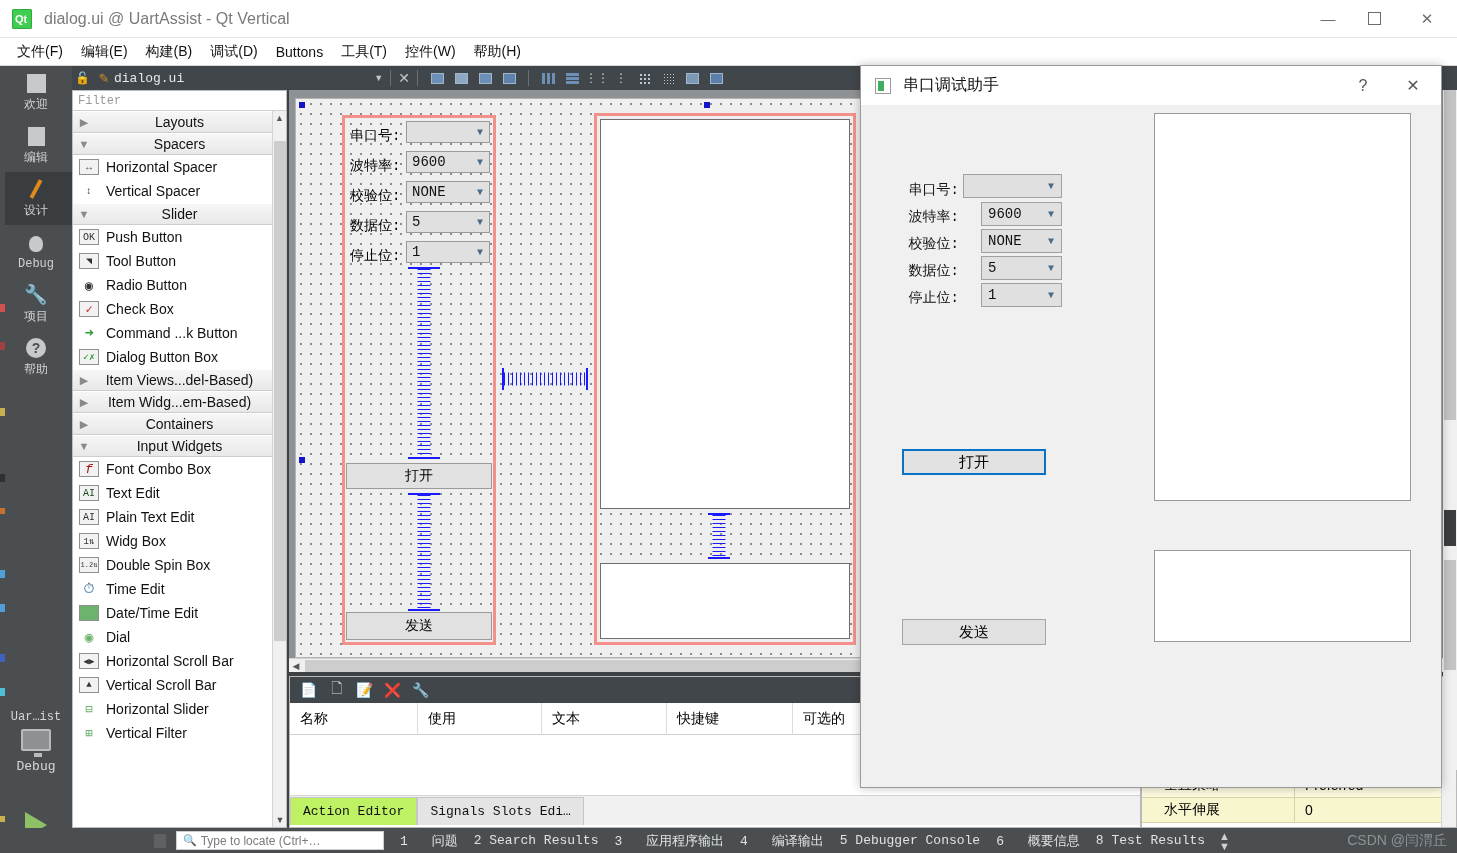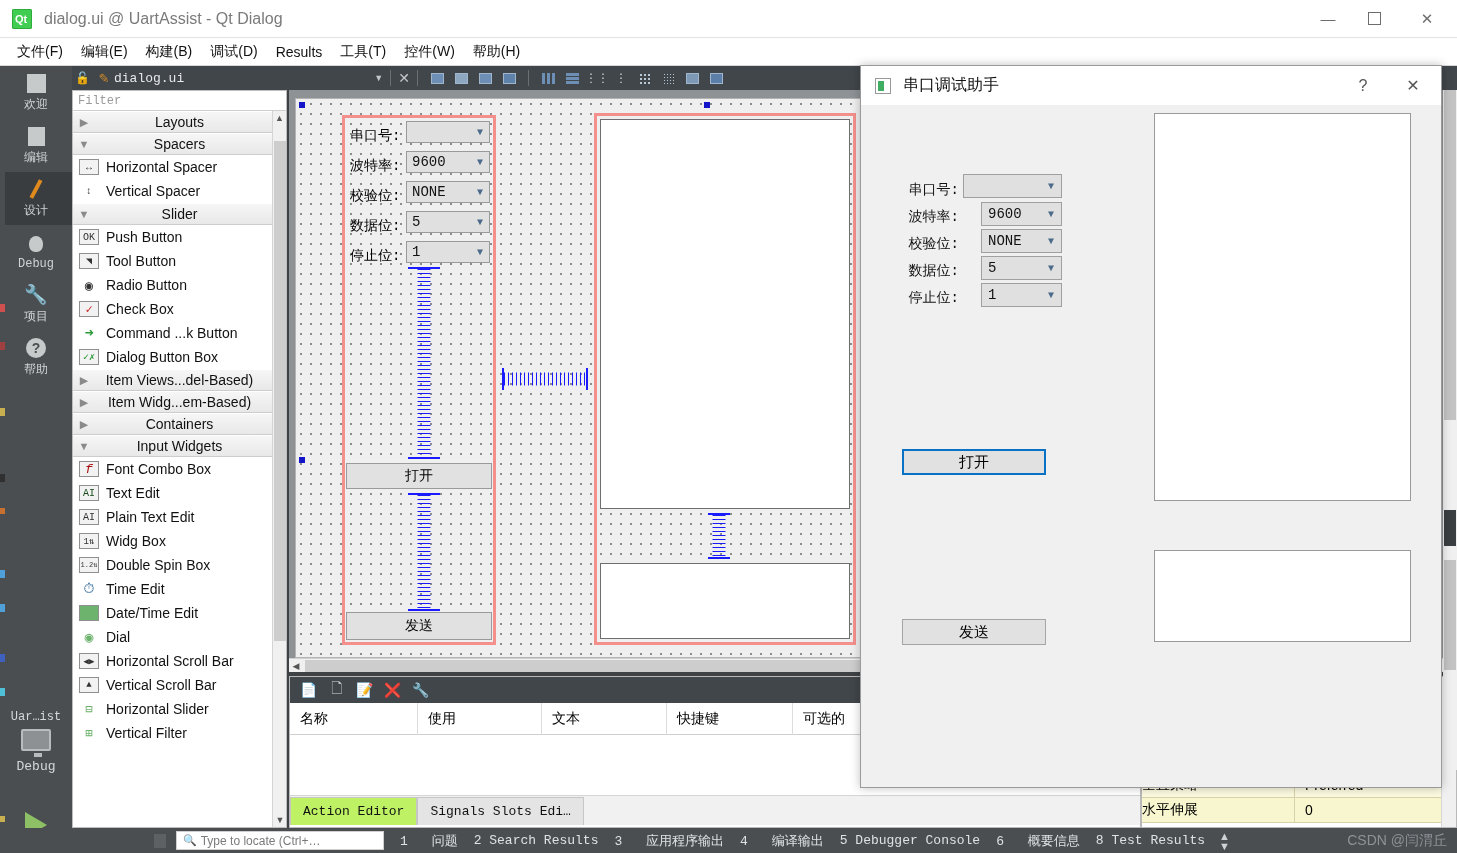--- a/index.html
+++ b/index.html
@@ -104,21 +104,21 @@
   #acthdr{height:32px;border-bottom:1px solid #cfcfcf;display:flex;align-items:center;background:#fff;}
   #acthdr .th{border-right:1px solid #dcdcdc;height:32px;display:flex;align-items:center;padding-left:10px;font-size:14px;color:#000;}
   #actbody{height:60px;background:#fff;}
   #acttabs{height:30px;border-top:1px solid #d5d5d5;display:flex;align-items:flex-end;background:#f1f1f1;}
   #acttabs .tab{height:28px;display:flex;align-items:center;padding:0 12px;font-family:"Liberation Mono",monospace;font-size:13px;color:#111;border:1px solid #c6c6c6;border-bottom:none;background:#e4e4e4;}
   #acttabs .tab.sel{background:#bef264;}
 
   
   #propfrag{position:absolute;left:1141px;top:676px;width:316px;height:152px;background:#fff;border:1px solid #b9b9b9;overflow:hidden;}
   .prow{display:flex;height:25px;align-items:center;border-bottom:1px solid #d8d2a8;}
-  .prow .pk{width:152px;padding-left:0;font-size:14px;color:#000;}
+  .prow .pk{width:152px;padding-left:22px;font-size:14px;color:#000;}
   .prow .pv{flex:1;padding-left:10px;font-size:14px;color:#000;border-left:1px solid #d8d2a8;height:25px;display:flex;align-items:center;}
   .prow.y{background:#f8f6cf;}
   .prow.y2{background:#fbf9de;}
   #propfrag .scr{position:absolute;right:0;top:0;width:15px;height:152px;background:#f0f0f0;border-left:1px solid #d5d5d5;}
   #propfrag .scr .dn{position:absolute;bottom:84px;left:0;width:15px;text-align:center;font-size:10px;color:#555;}
 
   
   #dlg{position:absolute;left:860px;top:65px;width:582px;height:723px;background:#f0f0f0;border:1px solid #9a9a9a;box-shadow:0 0 9px rgba(0,0,0,.25);}
   #dlgtitle{height:40px;background:#fff;display:flex;align-items:center;border-bottom:1px solid #eee;}
   #dlgtitle .di{width:16px;height:16px;margin-left:14px;background:#fff;border:1px solid #9a9a9a;position:relative;}
@@ -146,36 +146,36 @@
   #statusbar .oi b{font-weight:normal;}
   #statusbar .updown{margin-left:14px;font-size:11px;line-height:10px;color:#cfd2d3;}
   #csdn{position:absolute;right:10px;top:832px;font-size:14px;color:#8d9295;}
   .cn{font-family:"Liberation Sans",sans-serif;padding-left:16px;}
 </style>
 </head>
 <body>
 
 <div id="titlebar">
   <div class="qticon"></div>
-  <div class="ttl">dialog.ui @ UartAssist - Qt Dialog</div>
+  <div class="ttl">dialog.ui @ UartAssist - Qt Vertical</div>
   <div id="winbtns">
     <div>—</div>
     <div>
         <span style="display:inline-block;width:13px;height:13px;border:1.5px solid #6d6d6d;"></span>
       </div>
     <div>✕</div>
   </div>
 </div>
 
 <div id="menubar">
   <div class="mi">文件(F)</div>
   <div class="mi">编辑(E)</div>
   <div class="mi">构建(B)</div>
   <div class="mi">调试(D)</div>
-  <div class="mi">Results</div>
+  <div class="mi">Buttons</div>
   <div class="mi">工具(T)</div>
   <div class="mi">控件(W)</div>
   <div class="mi">帮助(H)</div>
 </div>
 
 <div id="modebar">
   <div class="mode">
     <div class="glyph">
       <span style="display:inline-block;width:19px;height:19px;background-image:linear-gradient(#c7cacb,#c7cacb);background-size:5px 5px;background-repeat:repeat;background-position:0 0;"></span>
     </div>

